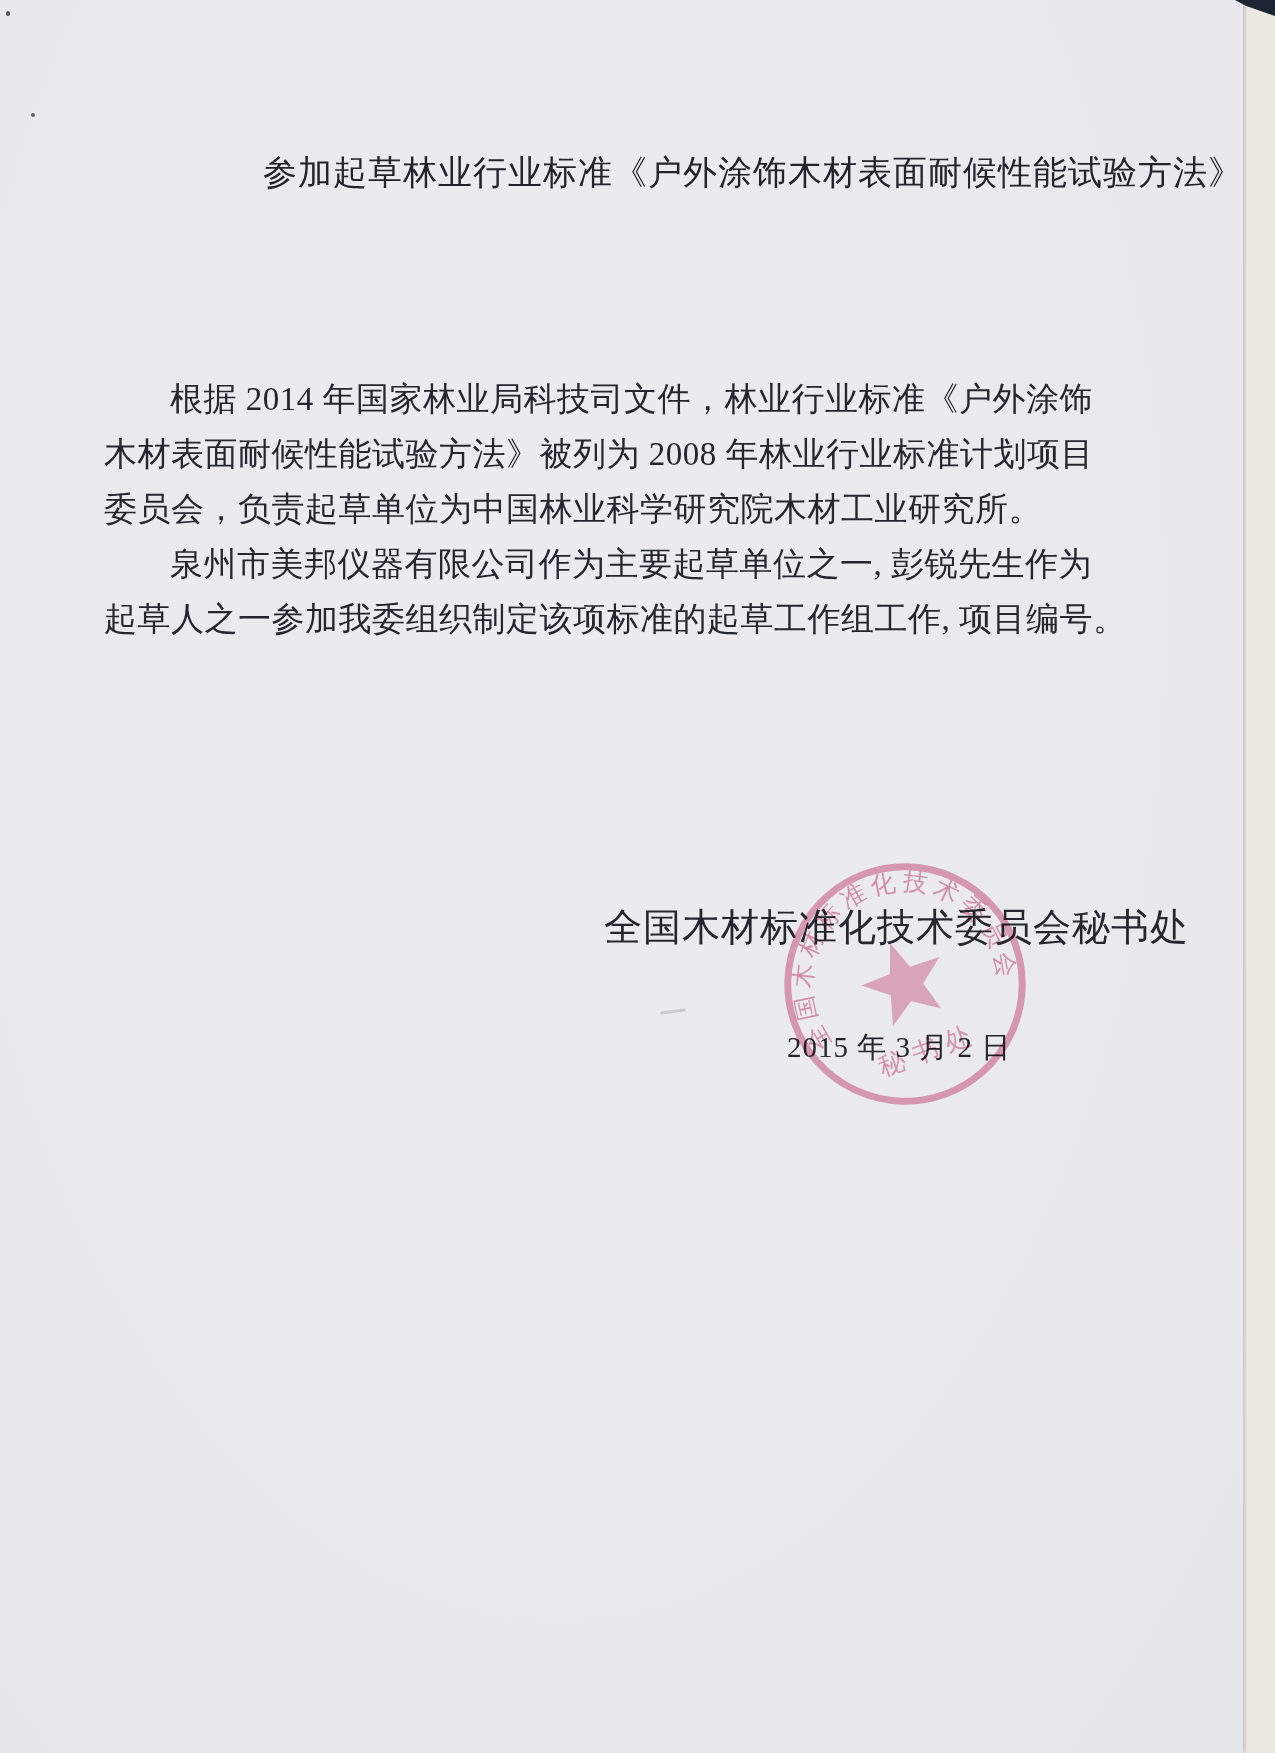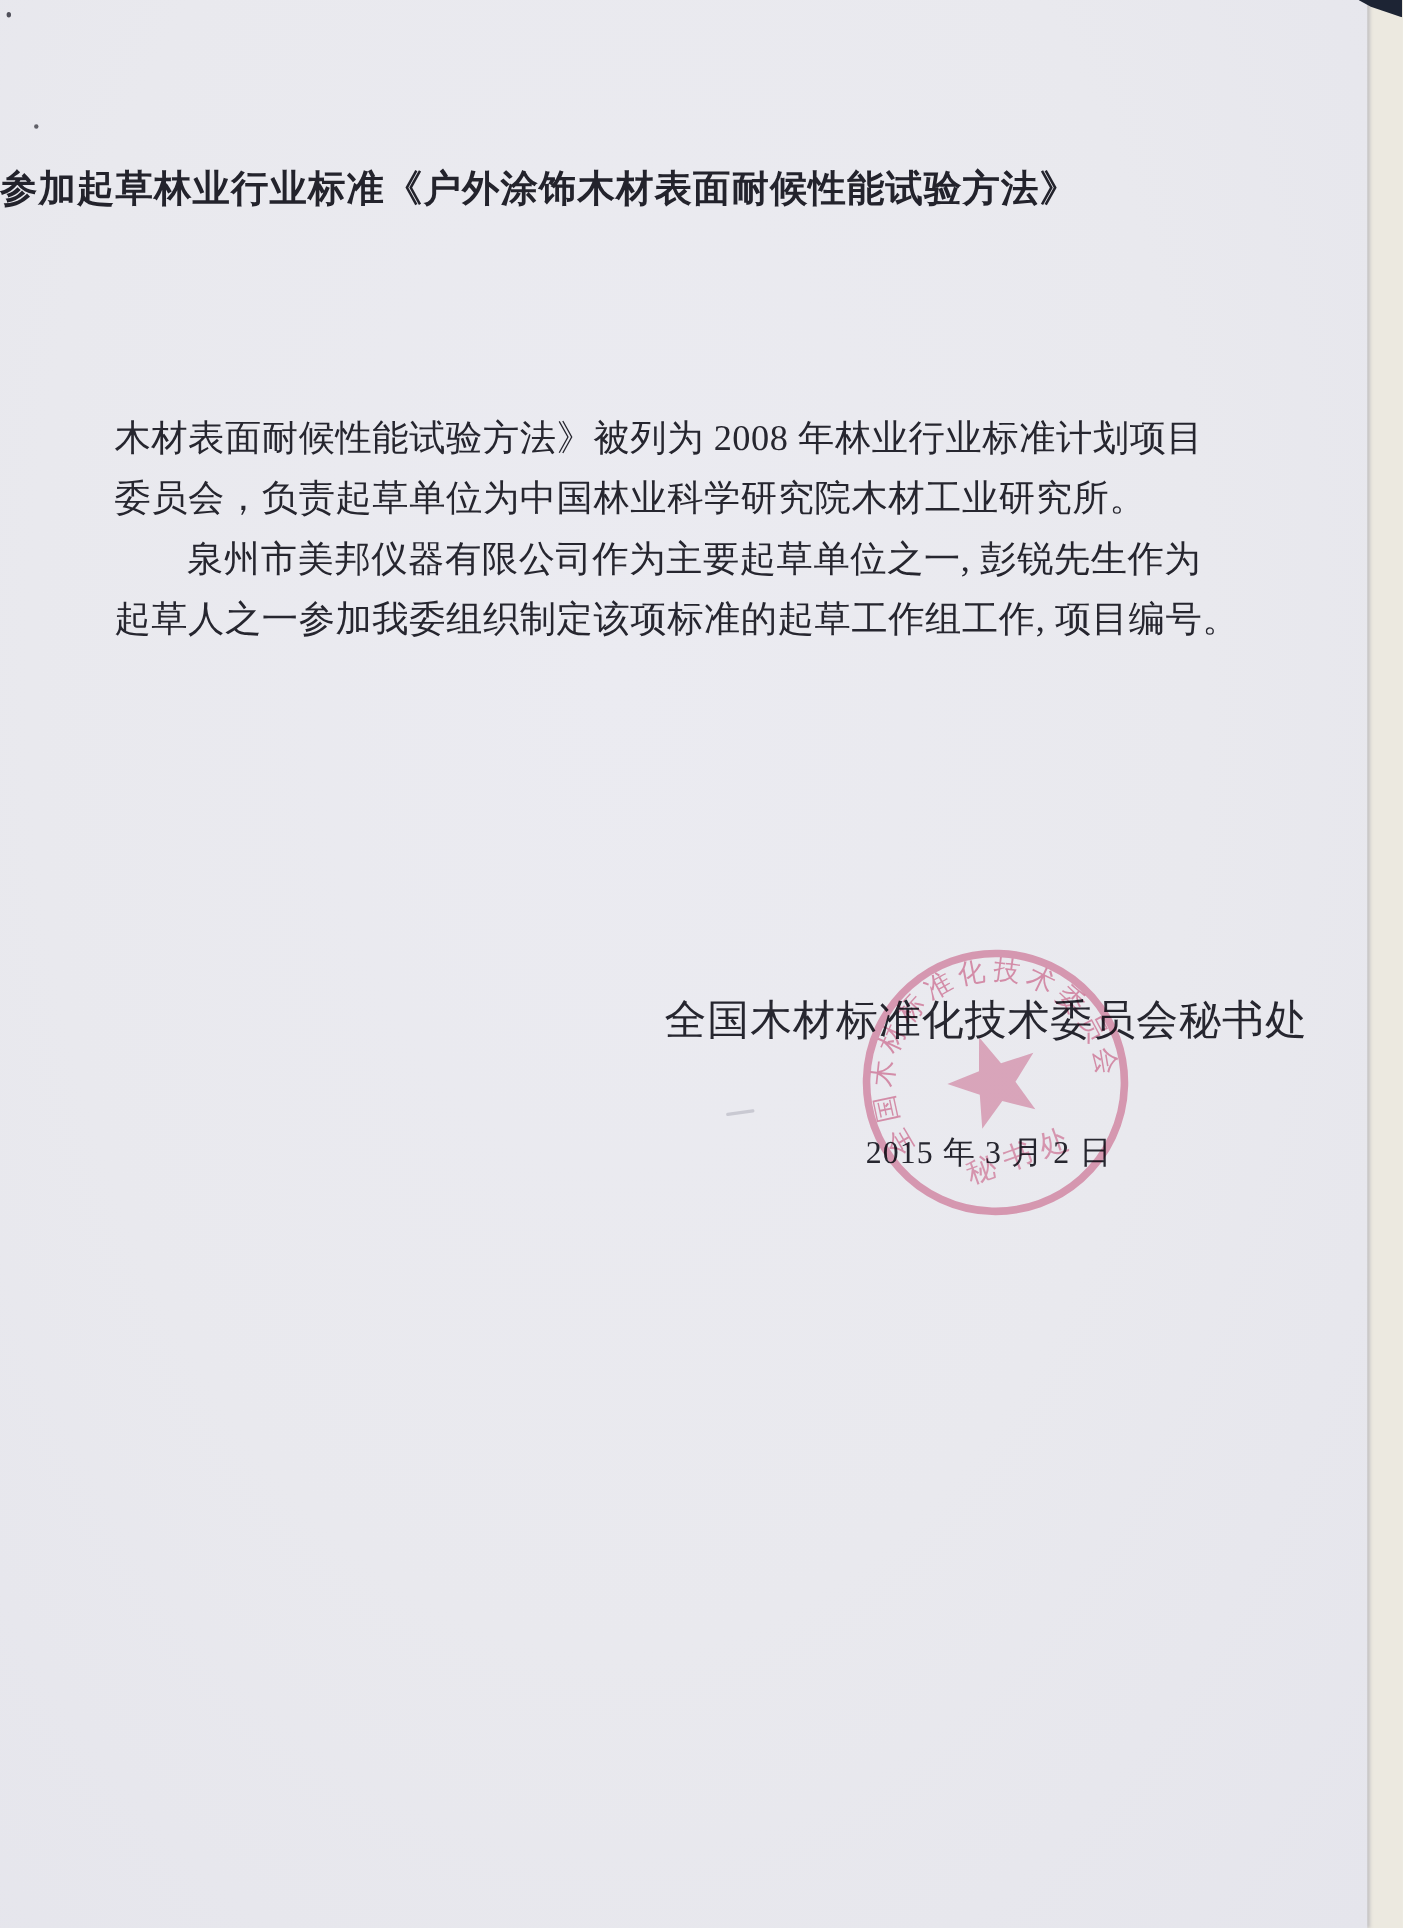--- a/index.html
+++ b/index.html
@@ -29,24 +29,24 @@
     position: absolute;
     right: 0; top: 0;
     width: 40px; height: 16px;
     background: #1d2434;
     clip-path: polygon(0 0, 100% 0, 100% 100%, 28% 38%);
   }
   .title-block {
     position: absolute;
     left: 0; top: 138px;
     width: 1243px;
-    text-align: left;
+    text-align: right;
     color: #23232c;
     font-family: "Liberation Sans", "DejaVu Sans", sans-serif;
-    font-weight: bold;
+    font-weight: normal;
     font-size: 34px;
     line-height: 68px;
     letter-spacing: 1px;
   }
   .body-block {
     position: absolute;
     left: 104px; top: 372px;
     width: 994px;
     color: #26262f;
     font-size: 33px;
@@ -95,20 +95,21 @@
 
 <div class="scan-canvas">
 
   <div class="page">
 
     <div class="title-block">
       <div>参加起草林业行业标准《户外涂饰木材表面耐候性能试验方法》</div>
     </div>
 
     <div class="body-block">
+      <div class="body-line indent">根据 2014 年国家林业局科技司文件，林业行业标准《户外涂饰</div>
       <div class="body-line">木材表面耐候性能试验方法》被列为 2008 年林业行业标准计划项目</div>
       <div class="body-line">委员会，负责起草单位为中国林业科学研究院木材工业研究所。</div>
       <div class="body-line indent">泉州市美邦仪器有限公司作为主要起草单位之一, 彭锐先生作为</div>
       <div class="body-line">起草人之一参加我委组织制定该项标准的起草工作组工作, 项目编号。</div>
     </div>
 
     <div class="signature-line">全国木材标准化技术委员会秘书处</div>
 
     <div class="date-line">2015 年 3 月 2 日</div>
 

